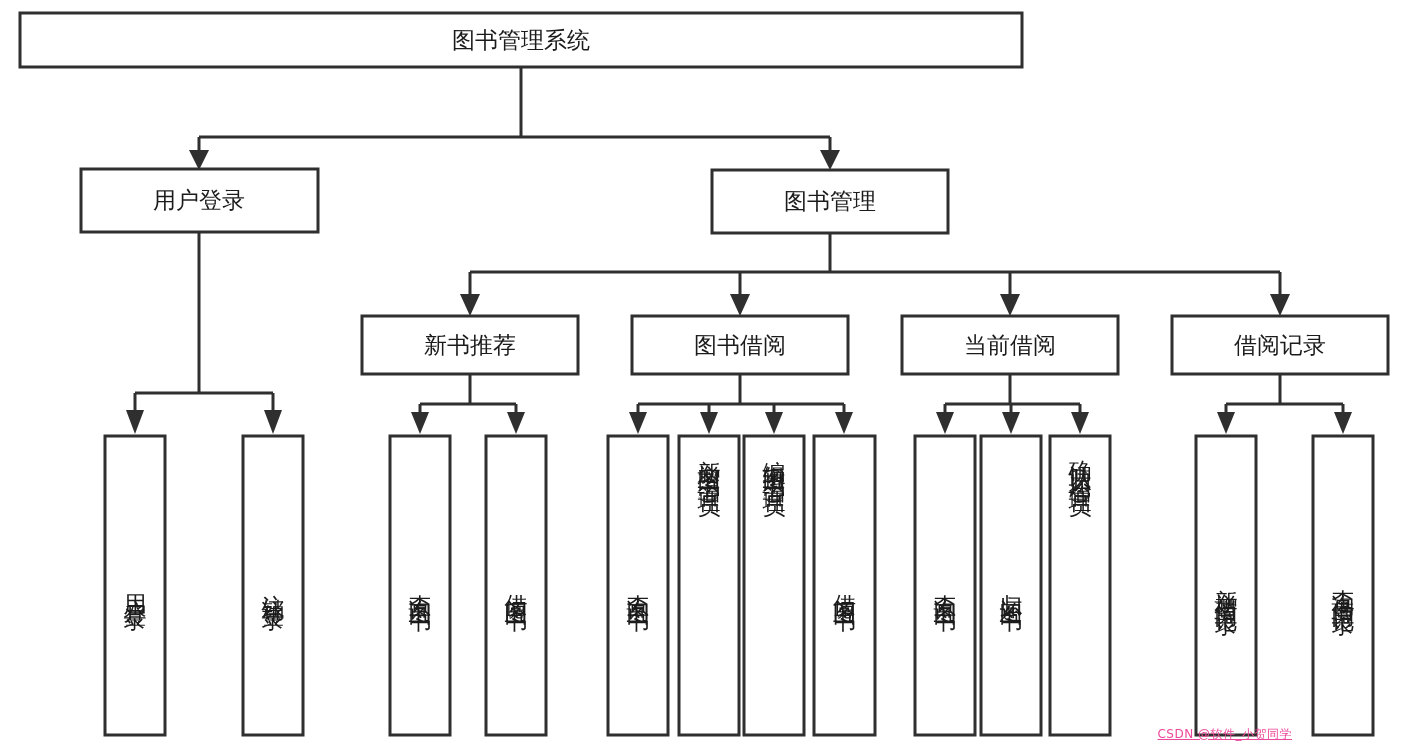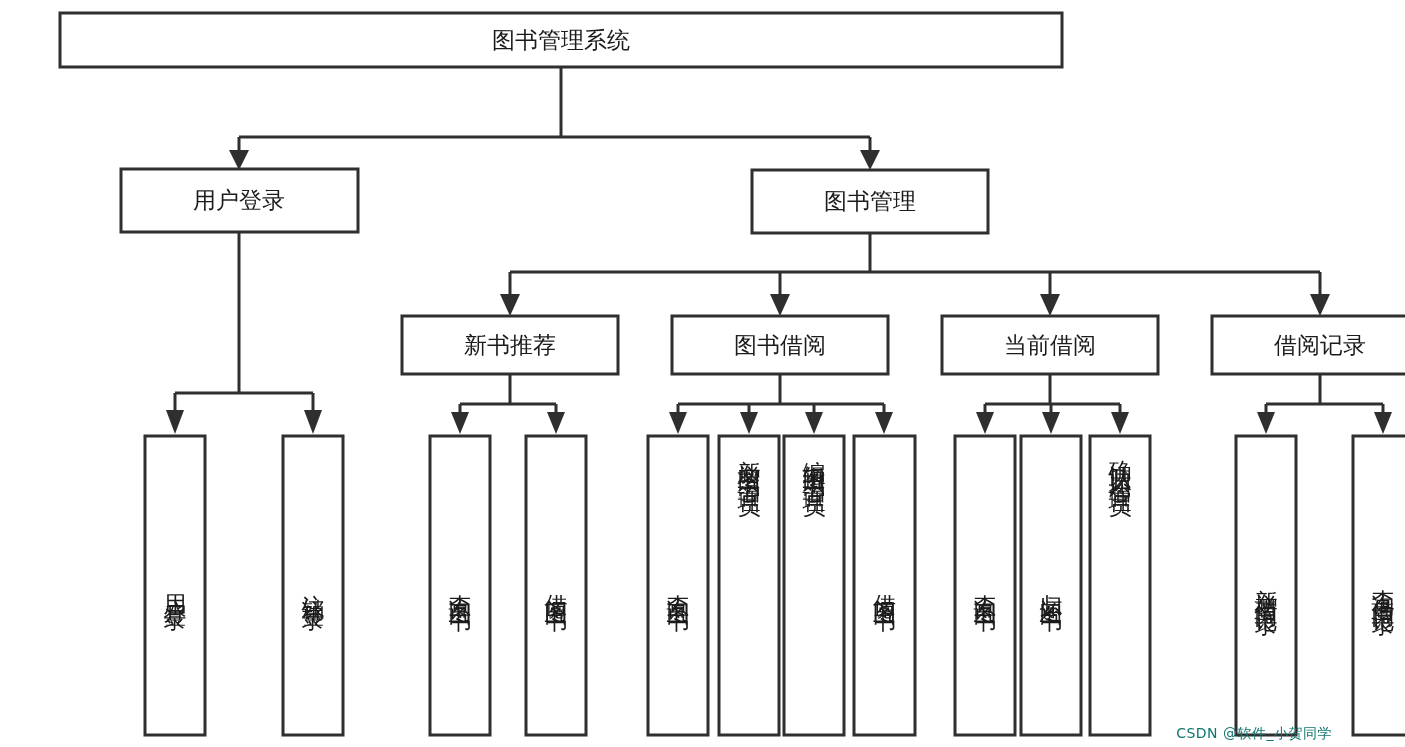--- a/index.html
+++ b/index.html
@@ -10,21 +10,20 @@
   body {
     width: 1405px;
     height: 747px;
     font-family: "DejaVu Sans", "Liberation Sans", sans-serif;
     overflow: hidden;
   }
   #diagram-root {
     position: relative;
     width: 1300px;
     height: 747px;
-    margin-left: 40px;
   }
   svg.diagram {
     position: absolute;
     top: 0;
     left: 0;
     width: 1405px;
     height: 747px;
   }
   .box-rect {
     fill: #ffffff;
@@ -58,24 +57,25 @@
     line-height: 1;
     white-space: nowrap;
     text-align: center;
     pointer-events: none;
   }
   .watermark {
     position: absolute;
     right: 8px;
     bottom: 4px;
     font-family: "DejaVu Sans", "Liberation Sans", sans-serif;
-    font-size: 14px;
-    color: #0f766e;
+    font-size: 12px;
+    color: #ec4899;
     white-space: nowrap;
     letter-spacing: 0.5px;
+    text-decoration: underline;
   }
 </style>
 </head>
 <body>
 
 <div id="diagram-root">
 
   <svg class="diagram" viewBox="0 0 1405 747">
 
     <g>

